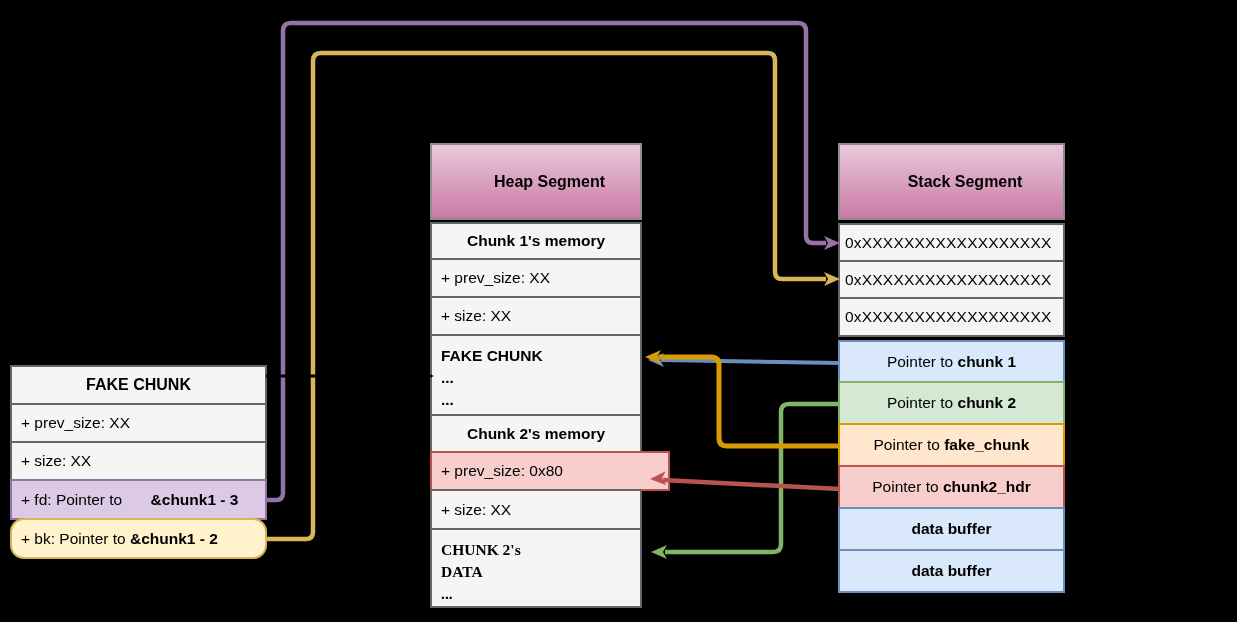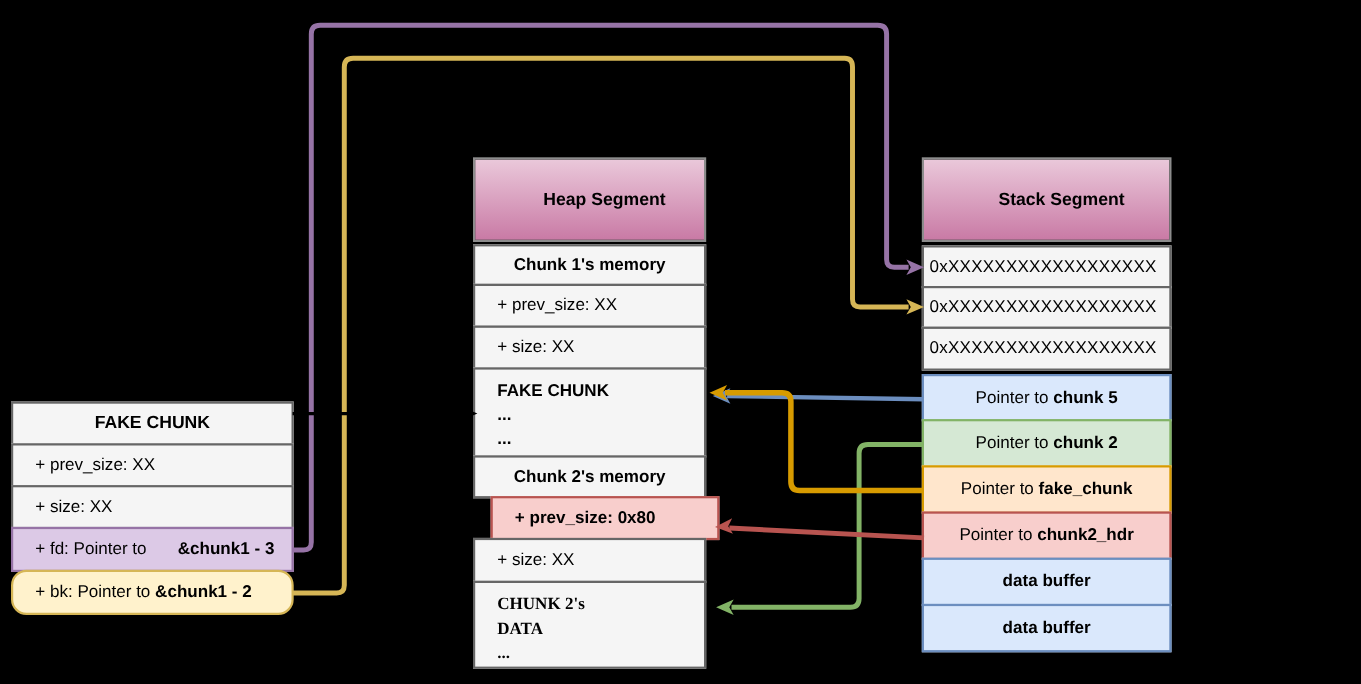--- a/index.html
+++ b/index.html
@@ -4,21 +4,21 @@
 <style>
   html,body { margin:0; padding:0; background:#000; }
   .canvas {
     position:relative; width:1237px; height:622px; background:#000;
     font-family:"Liberation Sans", sans-serif; color:#000; overflow:hidden;
   }
   .row {
     position:absolute; box-sizing:border-box;
     border:2px solid #666; background:#f5f5f5;
     display:flex; align-items:center;
-    font-size:15.5px; padding:0 20px; white-space:pre;
+    font-size:15.5px; padding:0 9px; white-space:pre;
   }
   .center { justify-content:center; }
   .hdr {
     position:absolute; box-sizing:border-box;
     border:2px solid #8c8c8c;
     background:linear-gradient(180deg,#eac8da 0%,#c97aa5 100%);
     display:flex; align-items:center; justify-content:center;
     font-weight:bold; font-size:16px;padding-left:27px;
   }
   .purple { background:#dcc9e6; border-color:#9673a6;gap:24px; }
@@ -72,21 +72,21 @@
       <span>+ size: XX</span>
     </div>
     <div class="row multiline" style="left:430px;top:334px;width:212px;height:82px;">
       <div>FAKE CHUNK</div>
       <div>...</div>
       <div>...</div>
     </div>
     <div class="row center" style="left:430px;top:414px;width:212px;height:39px;font-weight:bold;">
       <b>Chunk 2's memory</b>
     </div>
-    <div class="row redc" style="left:446px;top:451px;width:208px;height:40px;font-weight:bold;">
+    <div class="row redc" style="left:430px;top:451px;width:240px;height:40px;">
       <span>+ prev_size: 0x80</span>
     </div>
     <div class="row" style="left:430px;top:489px;width:212px;height:41px;">
       <span>+ size: XX</span>
     </div>
     <div class="row multiline" style="left:430px;top:528px;width:212px;height:80px;font-family:Liberation Serif, serif;">
       <div>CHUNK 2's</div>
       <div>DATA</div>
       <div>...</div>
     </div>
@@ -99,21 +99,21 @@
     <div class="row addr" style="left:838px;top:223px;width:227px;height:39px;">
       <span>0xXXXXXXXXXXXXXXXXXX</span>
     </div>
     <div class="row addr" style="left:838px;top:260px;width:227px;height:39px;">
       <span>0xXXXXXXXXXXXXXXXXXX</span>
     </div>
     <div class="row addr" style="left:838px;top:297px;width:227px;height:40px;">
       <span>0xXXXXXXXXXXXXXXXXXX</span>
     </div>
     <div class="row center bluec" style="left:838px;top:340px;width:227px;height:43px;">
-      <span>Pointer to </span><b>chunk 5</b>
+      <span>Pointer to </span><b>chunk 1</b>
     </div>
     <div class="row center greenc" style="left:838px;top:381px;width:227px;height:44px;">
       <span>Pointer to </span><b>chunk 2</b>
     </div>
     <div class="row center orangec" style="left:838px;top:423px;width:227px;height:44px;">
       <span>Pointer to </span><b>fake_chunk</b>
     </div>
     <div class="row center redc" style="left:838px;top:465px;width:227px;height:44px;">
       <span>Pointer to </span><b>chunk2_hdr</b>
     </div>

